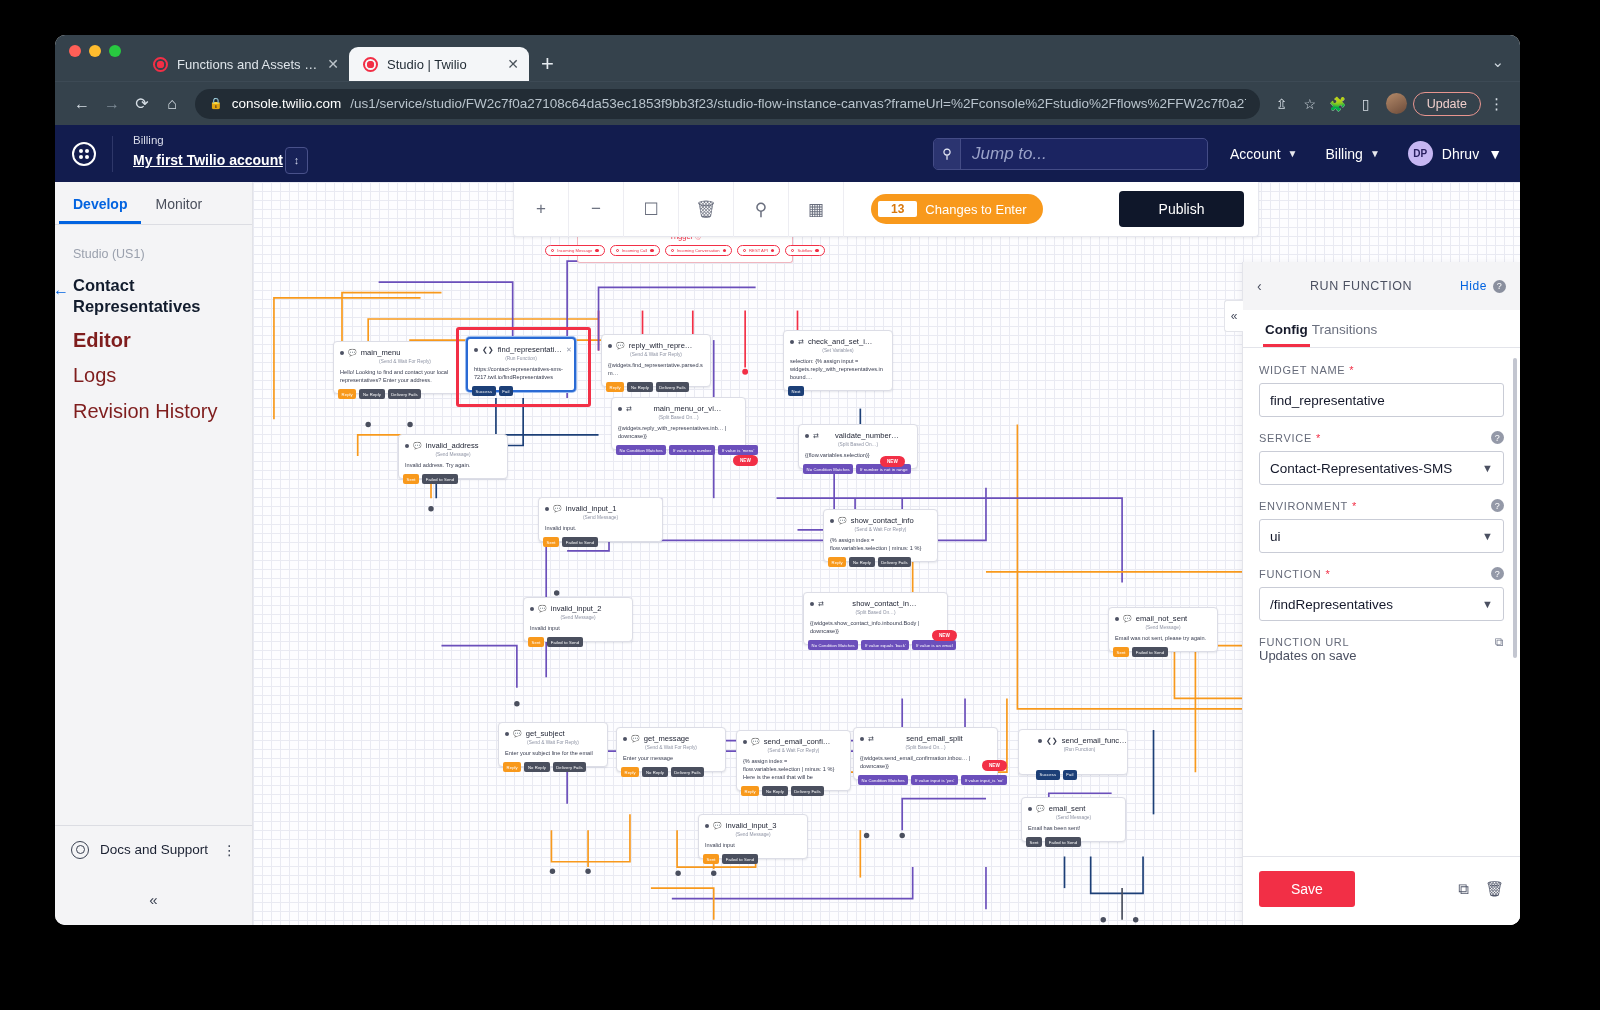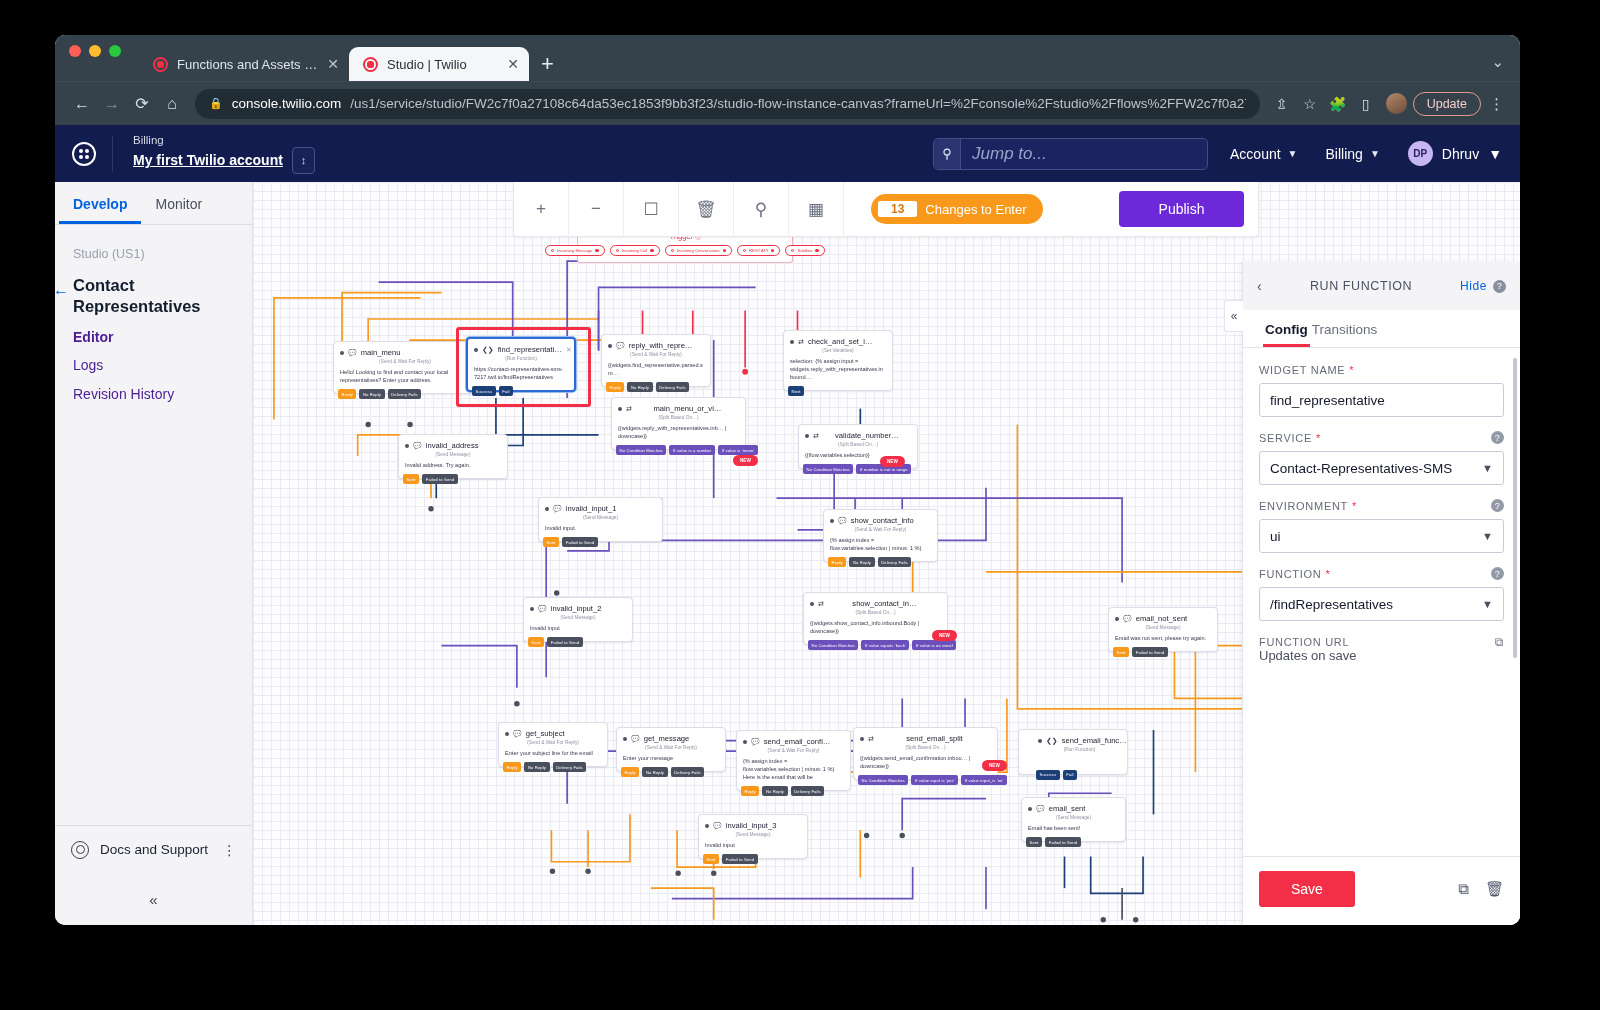--- a/index.html
+++ b/index.html
@@ -81,21 +81,21 @@
   }
   .logo-box { width: 57px; display:flex; align-items:center; justify-content:center; }
   .logo-circle {
     width: 24px; height: 24px; border-radius: 50%; border: 2px solid #fff;
     display: grid; grid-template-columns: 1fr 1fr; gap: 2px; padding: 5px;
   }
   .logo-circle span { width: 4px; height: 4px; background: #fff; border-radius: 50%; }
   .nav-div { width:1px; height: 36px; background: #2e3769; }
   .acct { padding-left: 20px; display:flex; flex-direction:column; gap:1px; }
   .acct .small { font-size: 11.5px; color: #d8dbe9; }
-  .acct .row { display: flex; align-items: center; gap: 9px; }
+  .acct .row { display: flex; align-items: center; gap: 2px; }
   .acct .name { font-size: 14px; font-weight: bold; text-decoration: underline; color:#fff; }
   .acct .switcher {
     width: 23px; height: 27px; border: 1px solid #49518a; border-radius: 4px;
     display:flex; align-items:center; justify-content:center; font-size: 11px; color:#cfd3e8;
     background: #182258;
   }
   .nav-right { margin-left: auto; display: flex; align-items: center; gap: 0; padding-right: 18px; }
   .searchbox {
     display: flex; align-items: center; height: 32px; width: 275px;
     border: 1px solid #444c86; border-radius: 5px; overflow: hidden; background: #1b2461;
@@ -129,21 +129,21 @@
     padding: 14px 14px 12px 14px; font-size: 14px; color: #4a4f5c;
   }
   .side-tab.active { color: #0263e0; font-weight: bold; box-shadow: inset 0 -3px 0 #0263e0; }
   .side-section { padding: 22px 18px 0 18px; }
   .side-label { font-size: 12.5px; color: #9aa0ad; padding-bottom: 14px; }
   .flow-title {
     font-size: 16.5px; font-weight: bold; color: #121c2d; line-height: 1.25;
     position: relative; padding-left: 0;
   }
   .back-arrow { position: absolute; left: -20px; top: 5px; color: #0263e0; font-size: 16px; }
-  .side-item { font-size: 14px; color: #4c1d95; padding: 12.5px 0 0 0; }
+  .side-item { font-size: 20px; color: #7f1d1d; padding: 12.5px 0 0 0; }
   .side-item.bold { font-weight: bold; }
   .docs {
     margin-top: auto; border-top: 1px solid #dcdde3; height: 48px;
     display: flex; align-items: center; gap: 11px; padding: 0 16px; font-size: 13.5px; color: #1b2132;
   }
   .docs .dots { margin-left: auto; letter-spacing: 0; color:#3b4252; }
   .lifebuoy {
     width: 18px; height: 18px; border-radius: 50%; border: 1.6px solid #3b4252;
     display:flex; align-items:center; justify-content:center; position:relative;
   }
@@ -172,21 +172,21 @@
   .changes {
     margin-left: 27px; background: #f8991c; color: #fff; border-radius: 16px;
     height: 30px; display: flex; align-items: center; gap: 8px; padding: 0 16px 0 7px;
     font-size: 13px;
   }
   .changes .cnt {
     background: #fff; color: #d8770b; font-size: 12px; font-weight: bold;
     border-radius: 2px; padding: 1px 13px;
   }
   .publish {
-    margin-left: 76px; margin-right: 14px; background: #6d28d9; color: #fff;
+    margin-left: 76px; margin-right: 14px; background: #0f172a; color: #fff;
     font-size: 14px; border-radius: 4px; padding: 10px 40px;
   }
 
   
   .w {
     position: absolute; background: #fff; border: 1px solid #dcdde6;
     border-radius: 4px; box-shadow: 0 1px 2px rgba(20,25,60,.10);
     font-size: 6.2px; color: #2b2f42; z-index: 5;
   }
   .w .whead {

